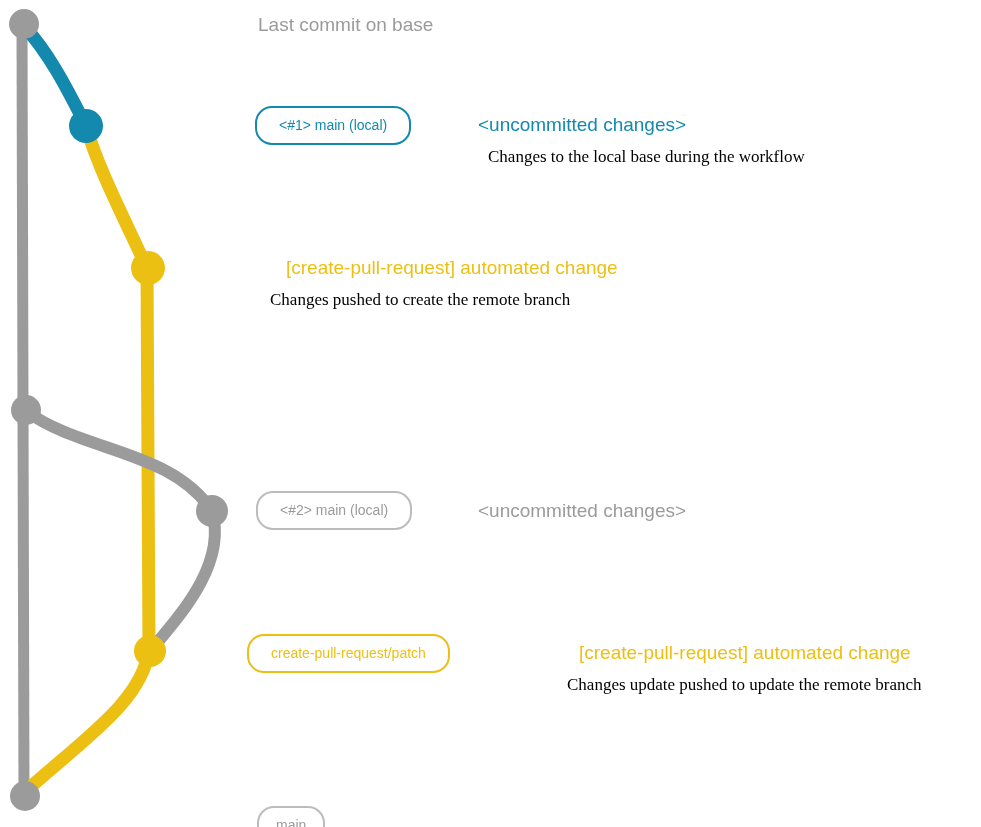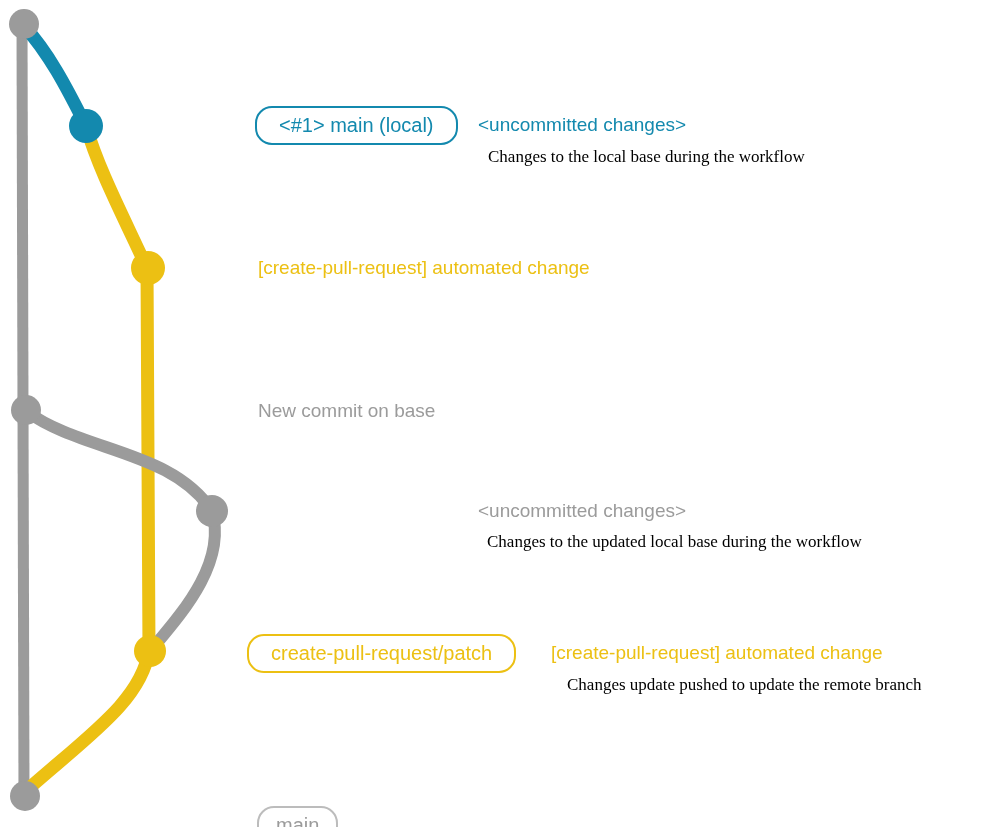--- a/index.html
+++ b/index.html
@@ -15,32 +15,32 @@
     position:relative;
     width:981px;height:827px;
     background:var(--bg);
     overflow:hidden;
     font-family:"Liberation Sans",sans-serif;
   }
   .graph-svg{position:absolute;left:0;top:0;}
   .ann{position:absolute;white-space:nowrap;line-height:24px;font-size:19px;}
   .msg{color:var(--c-base);}
   .heading-local{color:var(--c-local);font-weight:400;}
-  .heading-remote{color:var(--c-remote);font-weight:400;}
+  .heading-remote{color:var(--c-remote);font-weight:400;margin-left:28px;}
   .desc{
     font-family:"Liberation Serif",serif;
     font-size:17px;color:var(--c-desc);line-height:22px;
   }
   .tag-box{
     position:absolute;
     display:inline-block;
     border:2px solid;
     border-radius:17px;
     padding:5px 22px;
-    font-size:20px;line-height:25px;
+    font-size:14px;line-height:25px;
     background:var(--bg);
     white-space:nowrap;
   }
   .tag-local{color:var(--c-local);border-color:var(--c-local);}
   .tag-base{color:var(--c-base);border-color:var(--c-base-border);}
   .tag-remote{color:var(--c-remote);border-color:var(--c-remote);text-align:right;}
 </style>
 </head>
 <body>
 
@@ -60,31 +60,32 @@
 
     <circle cx="24" cy="24" r="15" fill="#9b9b9b"></circle>
     <circle cx="26" cy="410" r="15" fill="#9b9b9b"></circle>
     <circle cx="212" cy="511" r="16" fill="#9b9b9b"></circle>
     <circle cx="25" cy="796" r="15" fill="#9b9b9b"></circle>
     <circle cx="86" cy="126" r="17" fill="#1389ae"></circle>
     <circle cx="148" cy="268" r="17" fill="#ecc013"></circle>
     <circle cx="150" cy="651" r="16" fill="#ecc013"></circle>
   </svg>
 
+  <div class="ann msg" style="left:258px;top:13px;">Last commit on base</div>
 
   <div class="tag-box tag-local" style="left:255px;top:106px;">&lt;#1&gt; main (local)</div>
   <div class="ann heading-local" style="left:478px;top:113px;">&lt;uncommitted changes&gt;</div>
   <div class="ann desc" style="left:488px;top:146px;">Changes to the local base during the workflow</div>
 
   <div class="ann heading-remote" style="left:258px;top:256px;">[create-pull-request] automated change</div>
+  <div class="ann desc" style="left:270px;top:289px;">Changes pushed to create the remote branch</div>
 
-  <div class="ann msg" style="left:258px;top:399px;">New commit on base</div>
 
+  <div class="tag-box tag-base" style="left:256px;top:491px;">&lt;#2&gt; main (local)</div>
   <div class="ann msg" style="left:478px;top:499px;">&lt;uncommitted changes&gt;</div>
-  <div class="ann desc" style="left:487px;top:531px;">Changes to the updated local base during the workflow</div>
 
   <div class="tag-box tag-remote" style="left:247px;top:634px;">create-pull-request/patch</div>
   <div class="ann heading-remote" style="left:551px;top:641px;">[create-pull-request] automated change</div>
   <div class="ann desc" style="left:567px;top:674px;">Changes update pushed to update the remote branch</div>
 
   <div class="tag-box tag-base" style="left:257px;top:777px;padding:5px 17px;margin-top:29px;">main</div>
 
 </div>
 
 </body></html>

